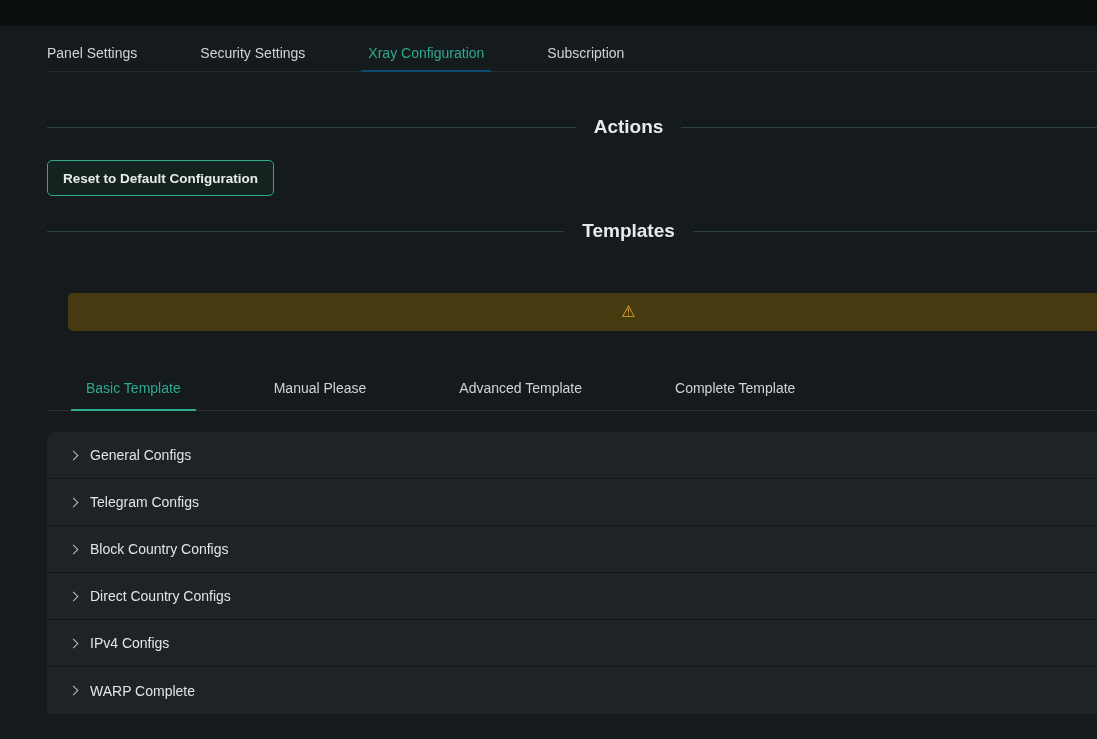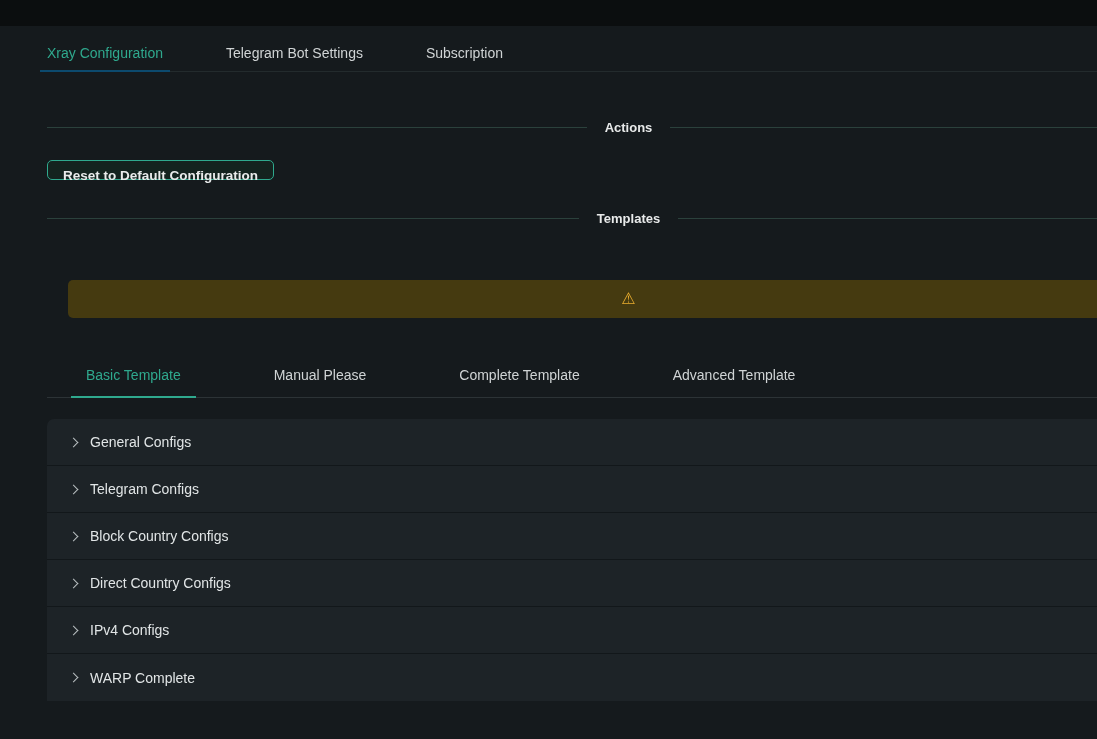--- a/index.html
+++ b/index.html
@@ -62,28 +62,28 @@
   .divider::before, .divider::after {
     content: "";
     flex: 1;
     height: 1px;
     background: #2b413c;
   }
   .divider .divider-title {
     font-weight: bold;
     color: #e8eaea;
     padding: 0 18px;
-    font-size: 13px;
+    font-size: 19px;
   }
 
   
   .btn-reset {
     display: inline-block;
     margin-top: 22px;
-    height: 20px;
+    height: 36px;
     padding: 0 15px;
     background: #14231f;
     border: 1px solid #2fa98e;
     border-radius: 5px;
     color: #e9ebeb;
     font-size: 13.5px;
     font-weight: bold;
     font-family: "Liberation Sans", sans-serif;
     line-height: 29px;
     cursor: pointer;
@@ -163,22 +163,23 @@
 <body>
 
 <div class="page">
 
   <div class="top-strip"></div>
 
   <div class="content">
 
     
     <div class="main-tabs">
+      <div class="main-tab">Panel Settings</div>
+      <div class="main-tab">Security Settings</div>
       <div class="main-tab active">Xray Configuration</div>
-      <div class="main-tab">Telegram Bot Settings</div>
       <div class="main-tab">Subscription</div>
     </div>
 
     
     <div class="divider">
       <span class="divider-title">Actions</span>
     </div>
 
     <button class="btn-reset">Reset to Default Configuration</button>
 
@@ -188,22 +189,22 @@
     </div>
 
     <div class="warning-banner">
       <span class="warn-icon">⚠</span>
     </div>
 
     
     <div class="sub-tabs">
       <div class="sub-tab active">Basic Template</div>
       <div class="sub-tab">Manual Please</div>
+      <div class="sub-tab">Advanced Template</div>
       <div class="sub-tab">Complete Template</div>
-      <div class="sub-tab">Advanced Template</div>
     </div>
 
     
     <div class="accordion">
       <div class="acc-row">
         <span class="chev"></span>
         <span class="acc-label">General Configs</span>
       </div>
       <div class="acc-row">
         <span class="chev"></span>

